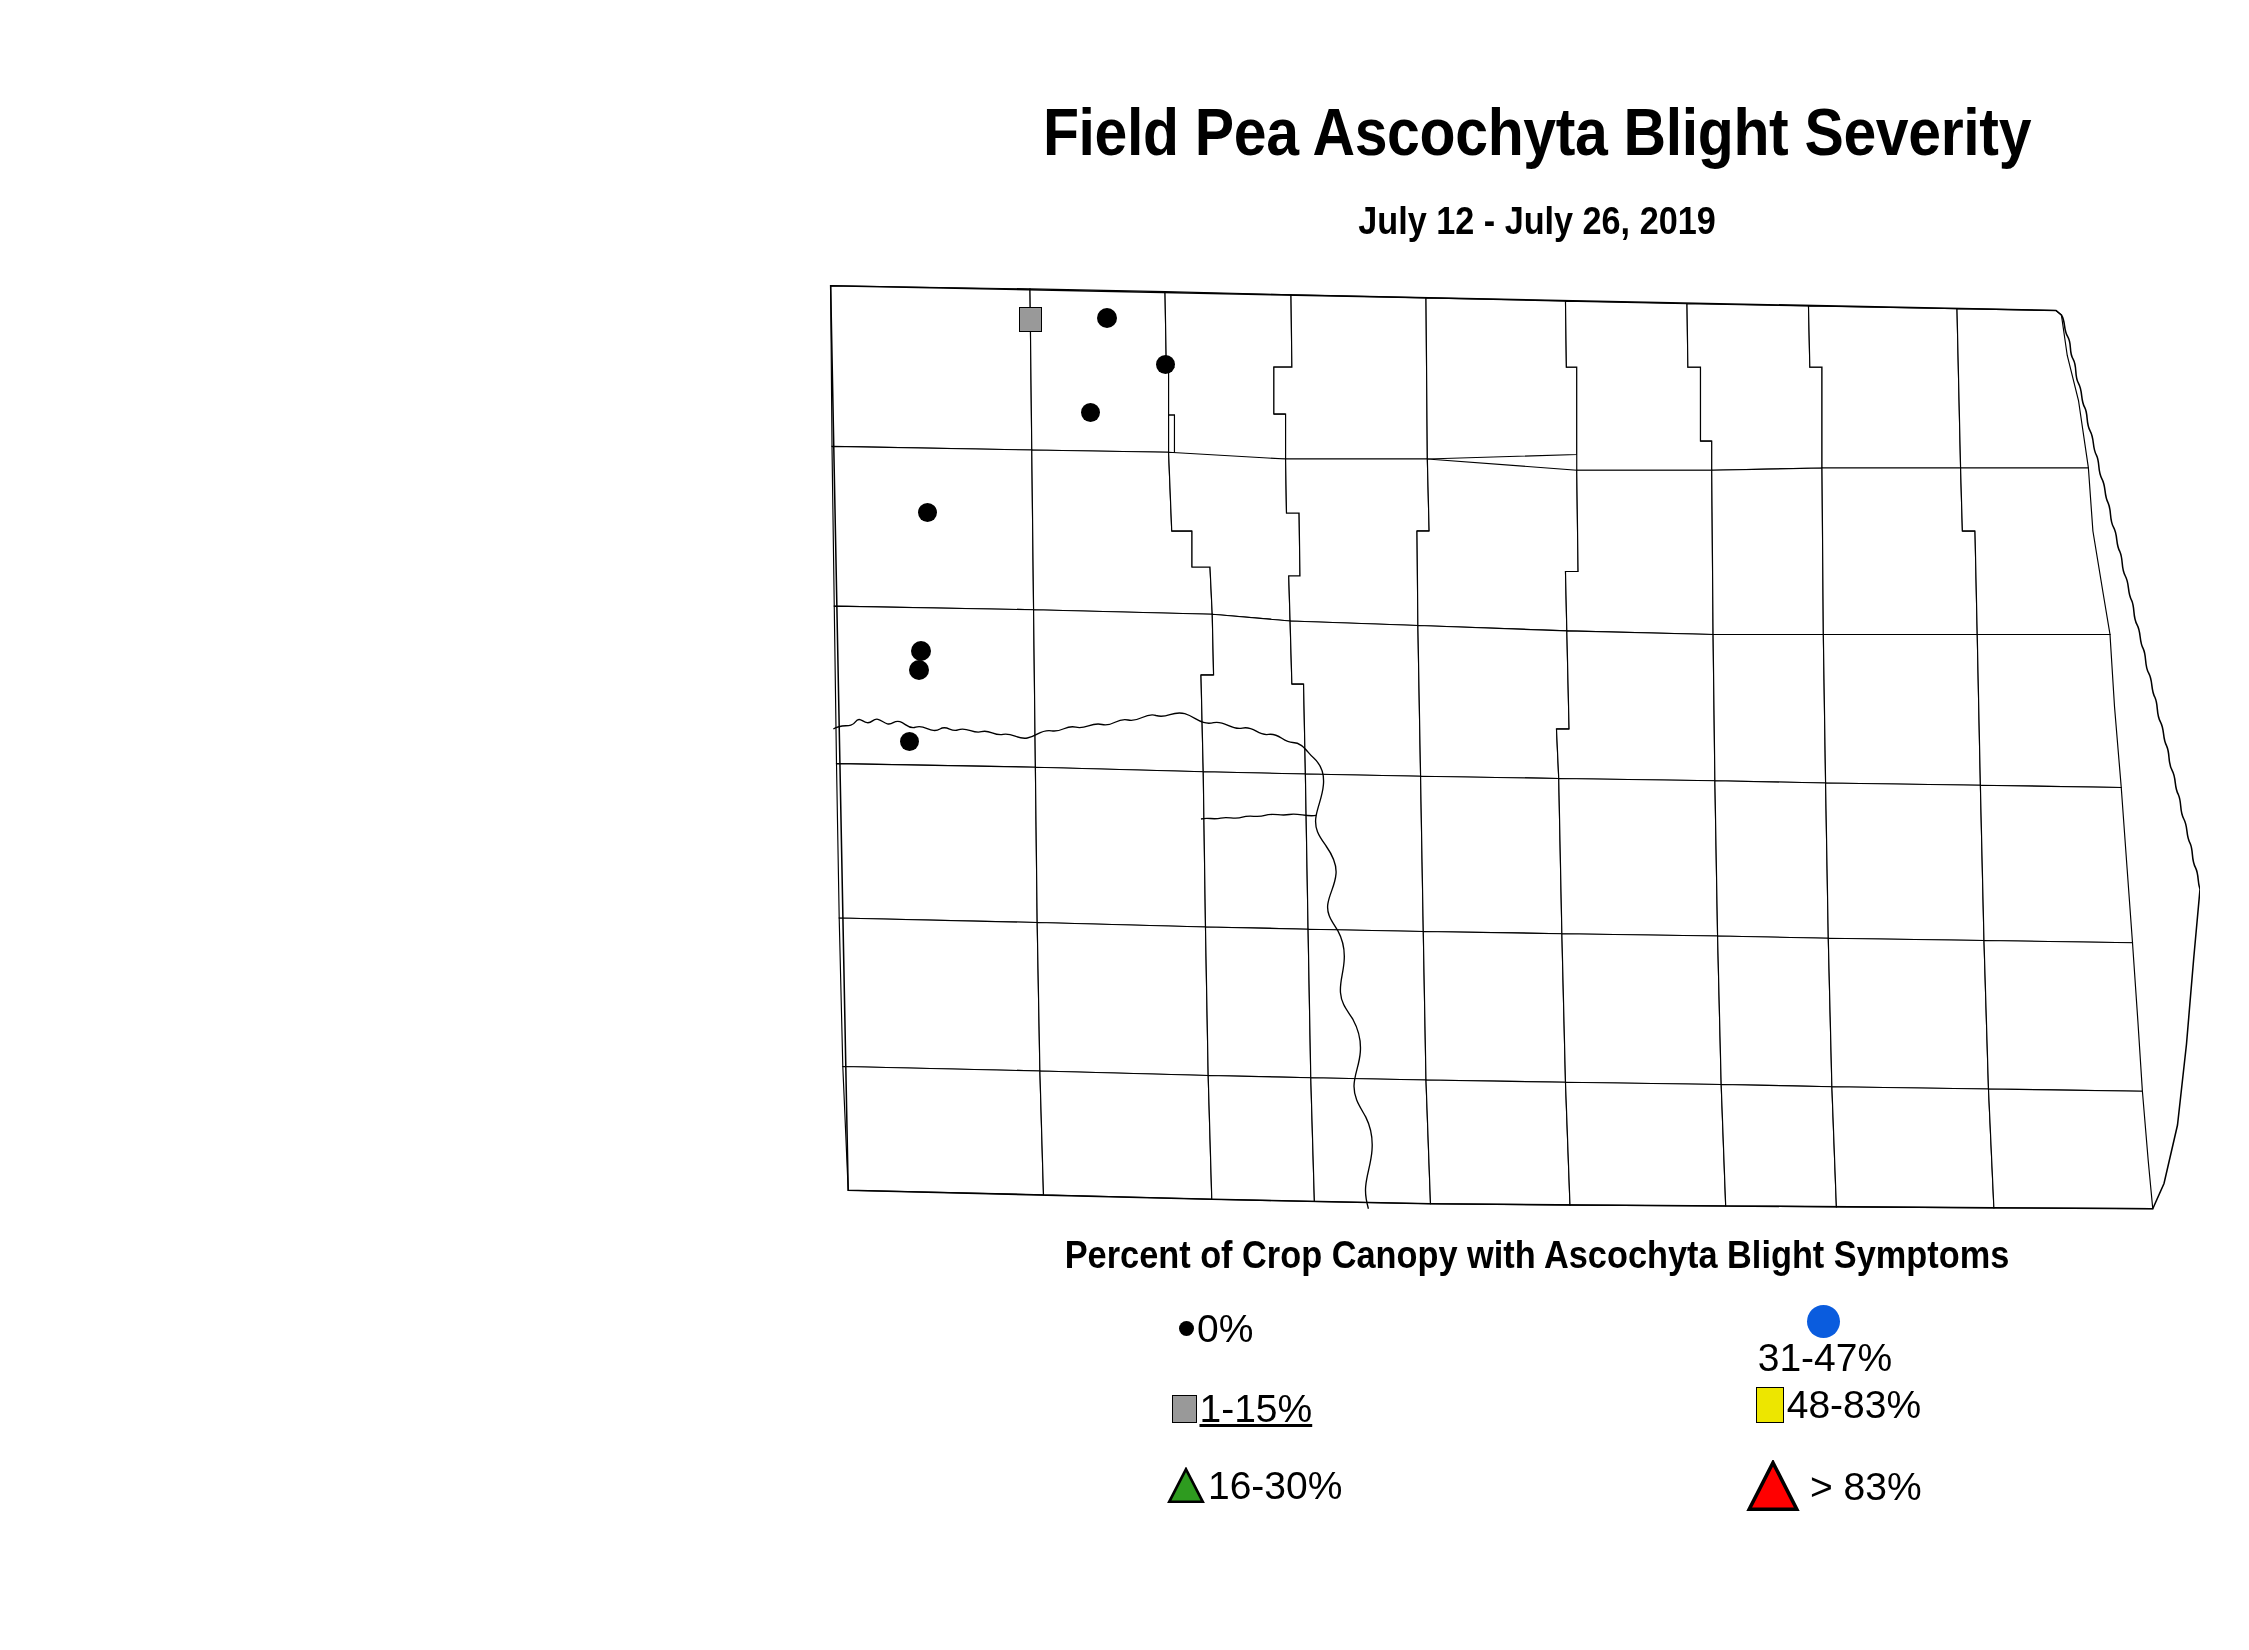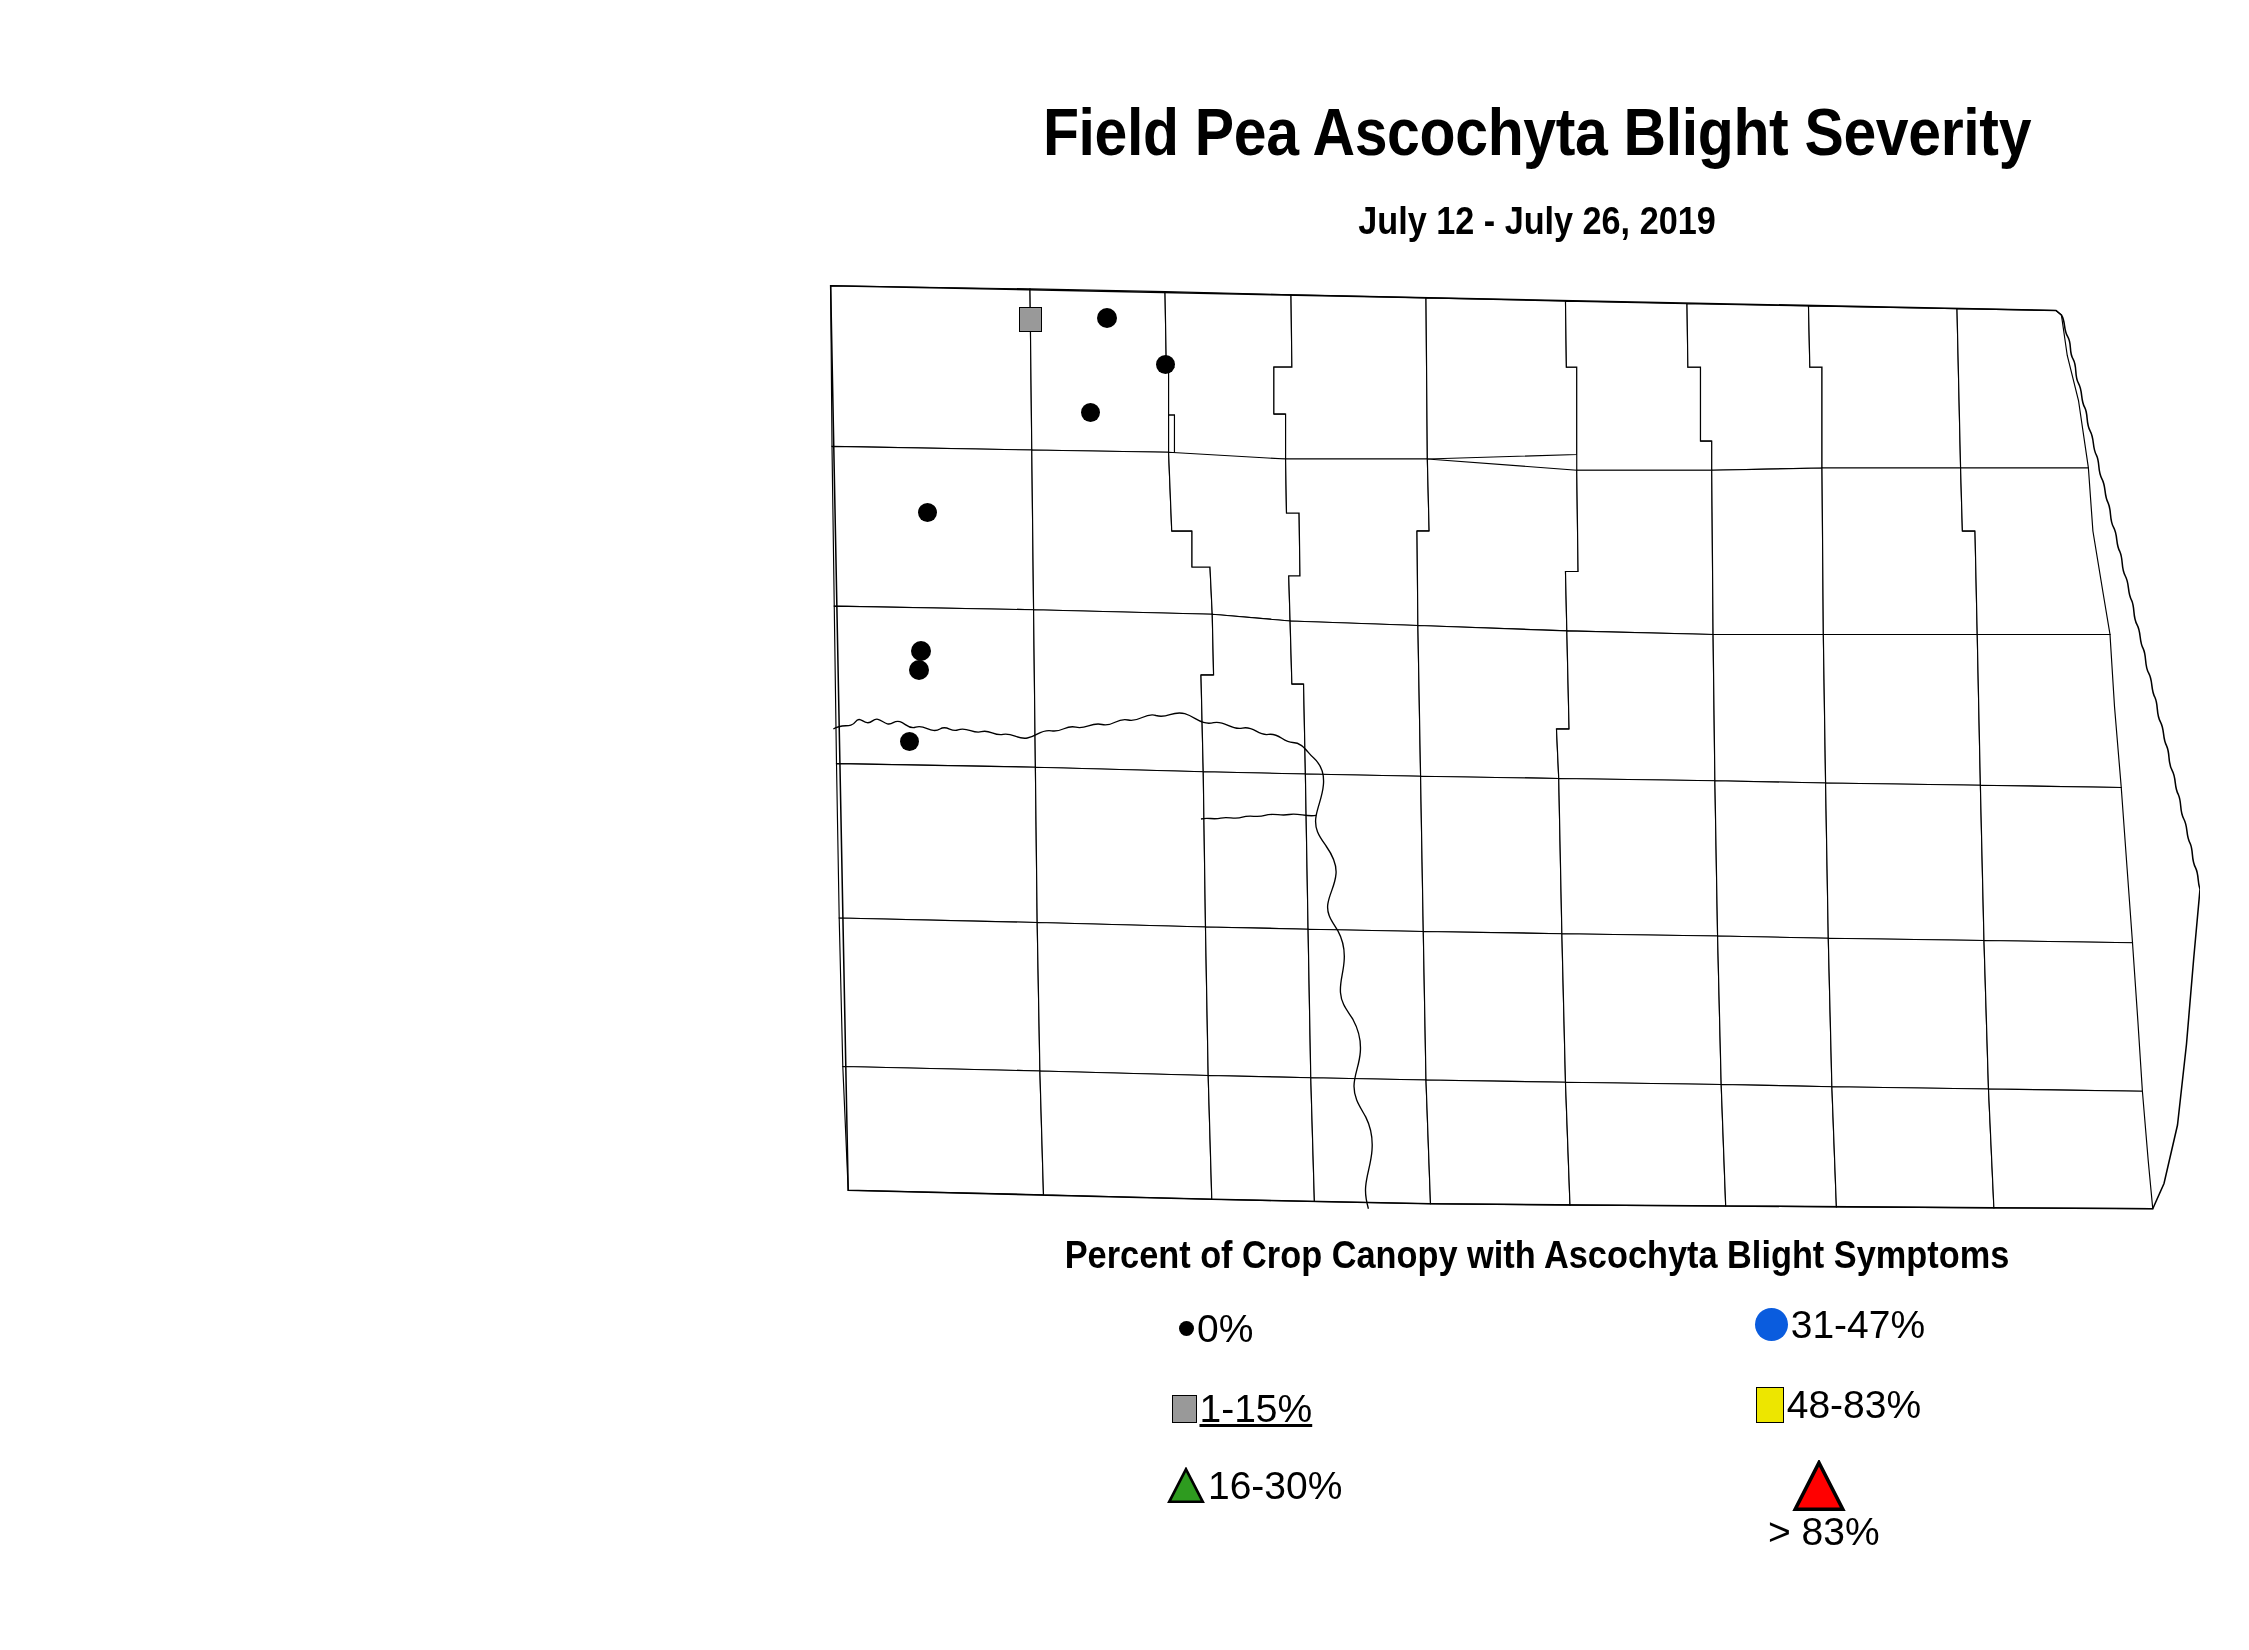--- a/index.html
+++ b/index.html
@@ -211,35 +211,35 @@
 
     <div class="lg-item" style="left:6.3px;top:157px;justify-content:center;">
       <span class="lg-sym">
         <svg class="sym-tri" width="38" height="37" viewBox="0 0 84 82">
           <polygon points="42,5 79,77 5,77" fill="#2E9B1F" stroke="#000000" stroke-width="6"></polygon>
         </svg>
       </span>
       <span class="lg-label">16-30%</span>
     </div>
 
-    <div class="lg-item" style="left:594px;top:-3.6px;">
+    <div class="lg-item" style="left:594px;top:-3.6px;flex-direction:column;">
       <span class="lg-sym">
         <span class="sym-dot-big"></span>
       </span>
       <span class="lg-label">31-47%</span>
     </div>
 
     <div class="lg-item" style="left:595px;top:76px;">
       <span class="lg-sym">
         <span class="sym-sq-yellow"></span>
       </span>
       <span class="lg-label">48-83%</span>
     </div>
 
-    <div class="lg-item" style="left:597px;top:151px;flex-direction:column;">
+    <div class="lg-item" style="left:585px;top:151px;">
       <span class="lg-sym">
         <svg class="sym-tri" width="54" height="52" viewBox="0 0 120 116">
           <polygon points="60,6 113,110 7,110" fill="#FF0000" stroke="#000000" stroke-width="8"></polygon>
         </svg>
       </span>
       <span class="lg-label" style="margin-left:10px;">&gt; 83%</span>
     </div>
 
   </div>
 

